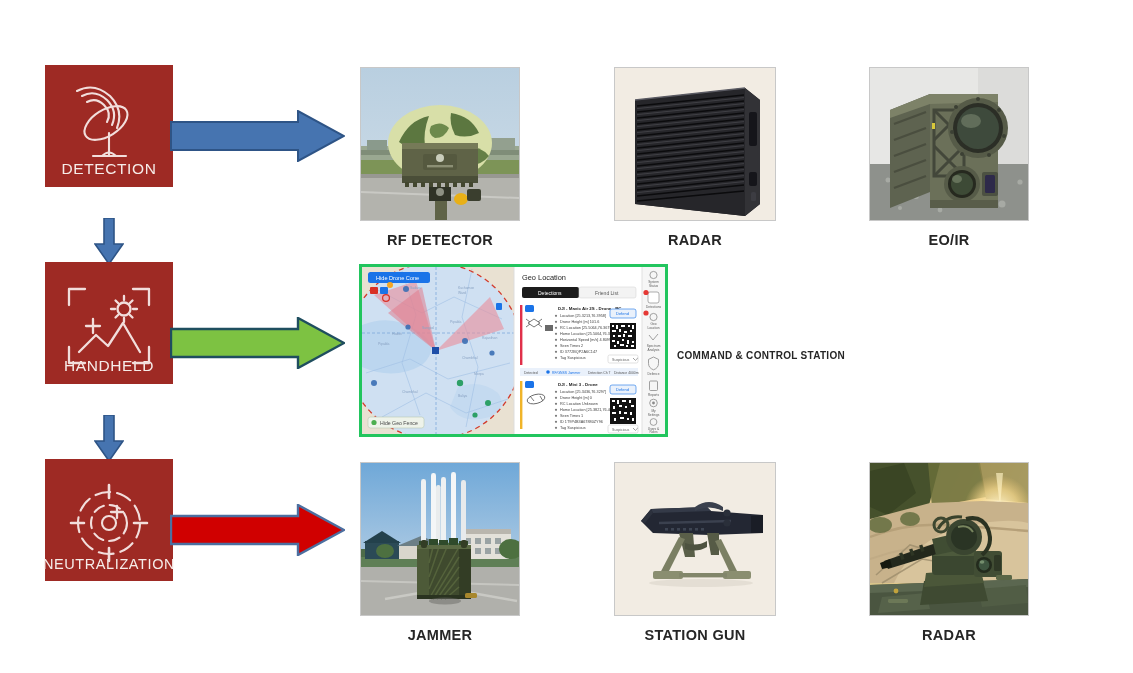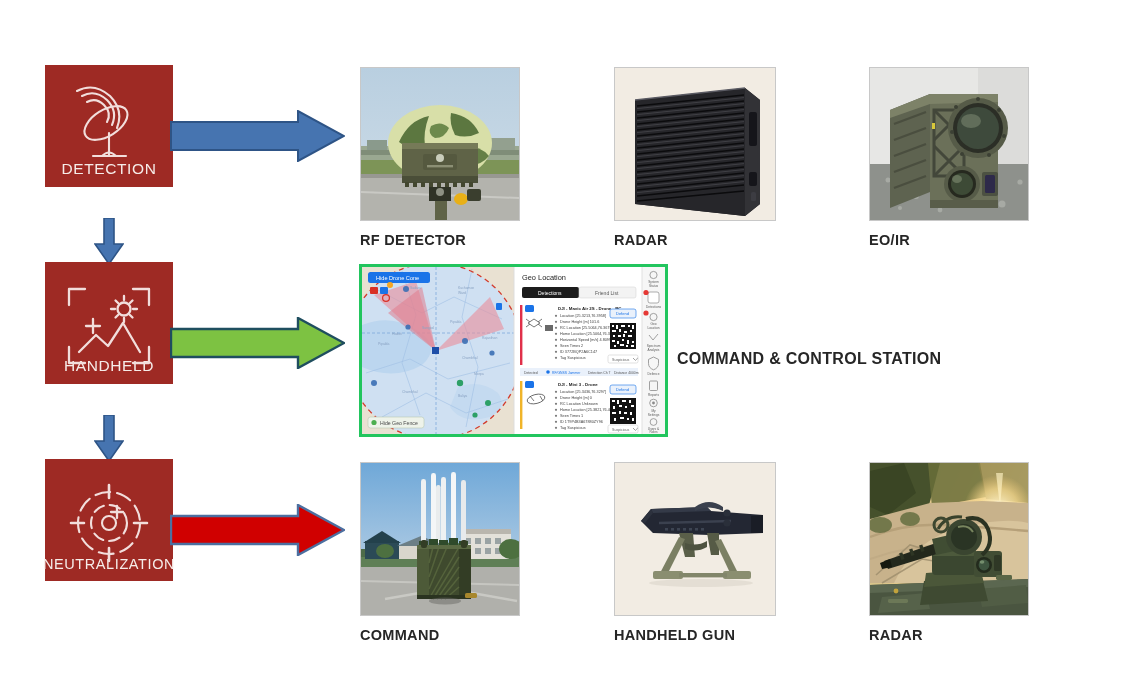--- a/index.html
+++ b/index.html
@@ -22,33 +22,33 @@
   #vconn-2{top:415px;}
 
   .harrow{position:absolute;height:52px;}
   #arrow-detection{left:170px;top:110px;width:175px;}
   #arrow-imaging{left:170px;top:317px;width:175px;}
   #arrow-neutralization{left:170px;top:504px;width:175px;}
 
   .card{position:absolute;}
   .card .frame{border:1px solid #c8c8c8;background:#fff;overflow:hidden;
         width:158px;height:152px;display:block;}
-  .card .caption{margin-top:11px;font-size:14.5px;
+  .card .caption{margin-top:11px;text-align:center;font-size:14.5px;
         font-weight:bold;color:#262626;letter-spacing:.3px;}
   #card-rf{left:360px;top:67px;}
   #card-radar{left:614px;top:67px;}
   #card-eoir{left:869px;top:67px;}
   #card-jammer{left:360px;top:462px;}
   #card-gun{left:614px;top:462px;}
   #card-rcws{left:869px;top:462px;}
   #card-radar .frame,#card-gun .frame{width:160px;}
 
   #c2-card{position:absolute;left:359px;top:264px;}
   #c2-card .frame{width:303px;height:167px;border:3px solid #22c55e;background:#fff;}
-  #c2-label{position:absolute;left:677px;top:350px;font-size:16px;font-weight:bold;
+  #c2-label{position:absolute;left:677px;top:350px;font-size:10px;font-weight:bold;
         color:#262626;letter-spacing:.3px;white-space:nowrap;}
 </style>
 </head>
 <body>
 
 <div class="stage" id="stage-detection">
   <div class="glyph">
     <svg width="90" height="86" viewBox="0 0 90 86">
       <g fill="none" stroke="#f2dedc" stroke-width="2.1" stroke-linecap="round">
         <path d="M23 16 q9 -5 17 3 q8 8 3 17"></path>
@@ -578,21 +578,21 @@
           <path d="M84 136 L98 124"></path>
       </g>
       <rect x="56" y="82" width="54" height="4" fill="#5b6a44"></rect>
       <rect x="56" y="132" width="54" height="4" fill="#2a3320"></rect>
       <rect x="60" y="77" width="6" height="8" rx="2" fill="#333d25"></rect>
       <rect x="100" y="77" width="6" height="8" rx="2" fill="#333d25"></rect>
       <ellipse cx="84" cy="138" rx="16" ry="3.4" fill="#6a6a66" opacity=".5"></ellipse>
       <rect x="104" y="130" width="12" height="5" rx="1.6" fill="#a8872c"></rect>
     </svg>
   </div>
-  <div class="caption">COMMAND</div>
+  <div class="caption">JAMMER</div>
 </div>
 
 <div class="card" id="card-gun">
   <div class="frame">
     <svg width="160" height="152" viewBox="0 0 160 152">
       <rect width="160" height="152" fill="#f2ece3"></rect>
       <g transform="translate(8,8)">
         <path d="M18 50 L28 38 L84 36 L88 40 L140 44 L140 62 L86 64 L30 62 Z" fill="#232733"></path>
         <path d="M28 38 L84 36 L88 40 L30 42 Z" fill="#343a48"></path>
         <path d="M18 50 L28 38 L30 42 L22 52 Z" fill="#2c313d"></path>
@@ -615,21 +615,21 @@
         <path d="M62 72 q12 4 22 -2 l0 6 q-10 6 -22 2 Z" fill="#4e5340"></path>
         <path d="M36 104 L56 66 L62 68 L44 104 Z" fill="#7b7f63"></path>
         <path d="M92 70 L98 68 L116 104 L108 104 Z" fill="#7b7f63"></path>
         <rect x="30" y="100" width="30" height="8" rx="2" fill="#8a8e70"></rect>
         <rect x="100" y="100" width="28" height="8" rx="2" fill="#8a8e70"></rect>
         <rect x="56" y="102" width="48" height="4.4" fill="#82866a"></rect>
         <ellipse cx="78" cy="112" rx="52" ry="4" fill="#ded8cd" opacity=".7"></ellipse>
       </g>
     </svg>
   </div>
-  <div class="caption">HANDHELD GUN</div>
+  <div class="caption">STATION GUN</div>
 </div>
 
 <div class="card" id="card-rcws">
   <div class="frame">
     <svg width="158" height="152" viewBox="0 0 158 152">
       <defs>
         <linearGradient id="sunsetSky" x1="0" y1="0" x2="1" y2="0.4">
           <stop offset="0%" stop-color="#c7c08b"></stop>
             <stop offset="55%" stop-color="#e8c98a"></stop>
           <stop offset="100%" stop-color="#fbe6b4"></stop>

